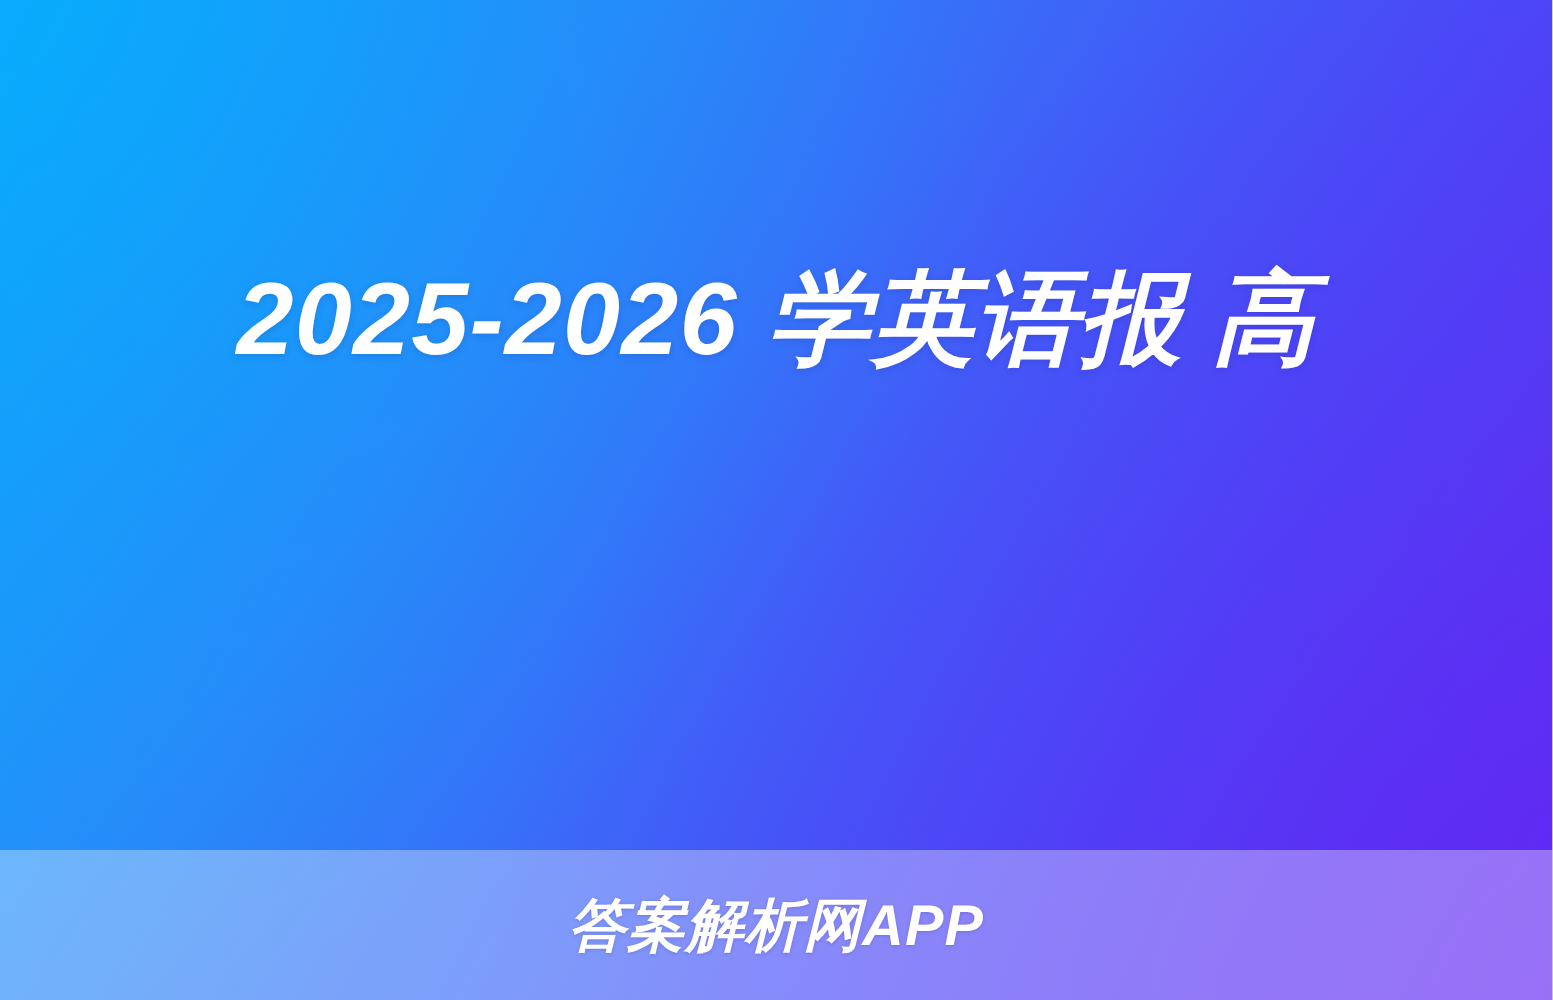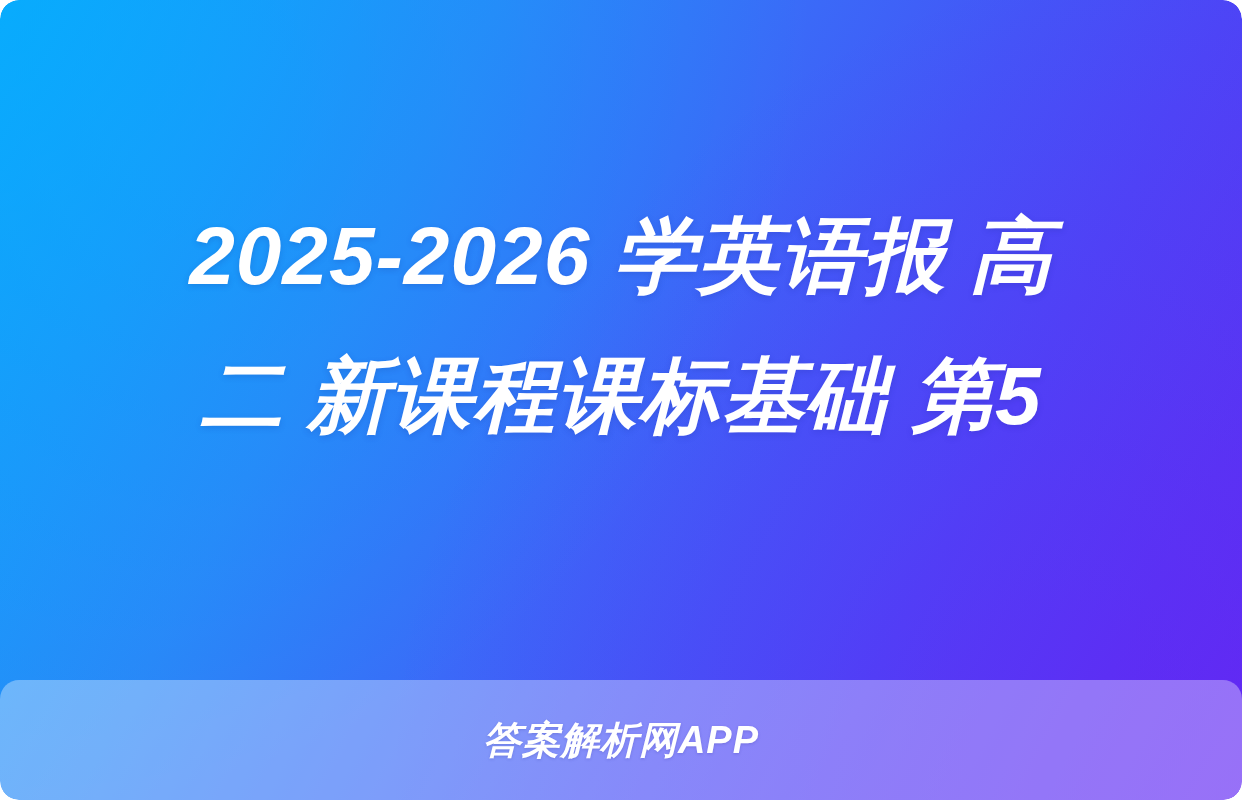--- a/index.html
+++ b/index.html
@@ -1,16 +1,16 @@
 <!DOCTYPE html>
 <html><head>
 <meta charset="utf-8">
 <title>Answer Cover Card</title>
 <style>
-  * { margin: 0; padding: 0; box-sizing: border-box; border-radius: 19px; }
+  * { margin: 0; padding: 0; box-sizing: border-box; }
 
   html, body {
     width: 1242px;
     height: 800px;
     overflow: hidden;
     background: #ffffff;
   }
 
   #card {
     position: relative;
@@ -80,40 +80,39 @@
     right: 0;
     bottom: 0;
     height: 120px;
     background: rgba(255,255,255,0.34);
     display: flex;
     align-items: center;
     justify-content: center;
   }
   #watermark-banner .wm-text {
     color: #ffffff;
-    font-size: 38px;
+    font-size: 46px;
     font-weight: 700;
     font-style: italic;
     letter-spacing: 1px;
     line-height: 1;
     text-shadow: 0 1px 3px rgba(40,40,140,0.22);
     white-space: nowrap;
   }
 </style>
 </head>
 <body>
 
 <div id="card">
 
   <div id="bg-gradient"></div>
   <div id="bg-corner-tl"></div>
   <div id="bg-corner-br"></div>
 
   <div id="headline">
     <span class="title-text">2025-2026 学英语报 高</span>
-    <span class="title-text">二 新课程课标基础 第5</span>
   </div>
 
   <div id="watermark-banner">
     <span class="wm-text">答案解析网APP</span>
   </div>
 
 </div>
 
 </body></html>

